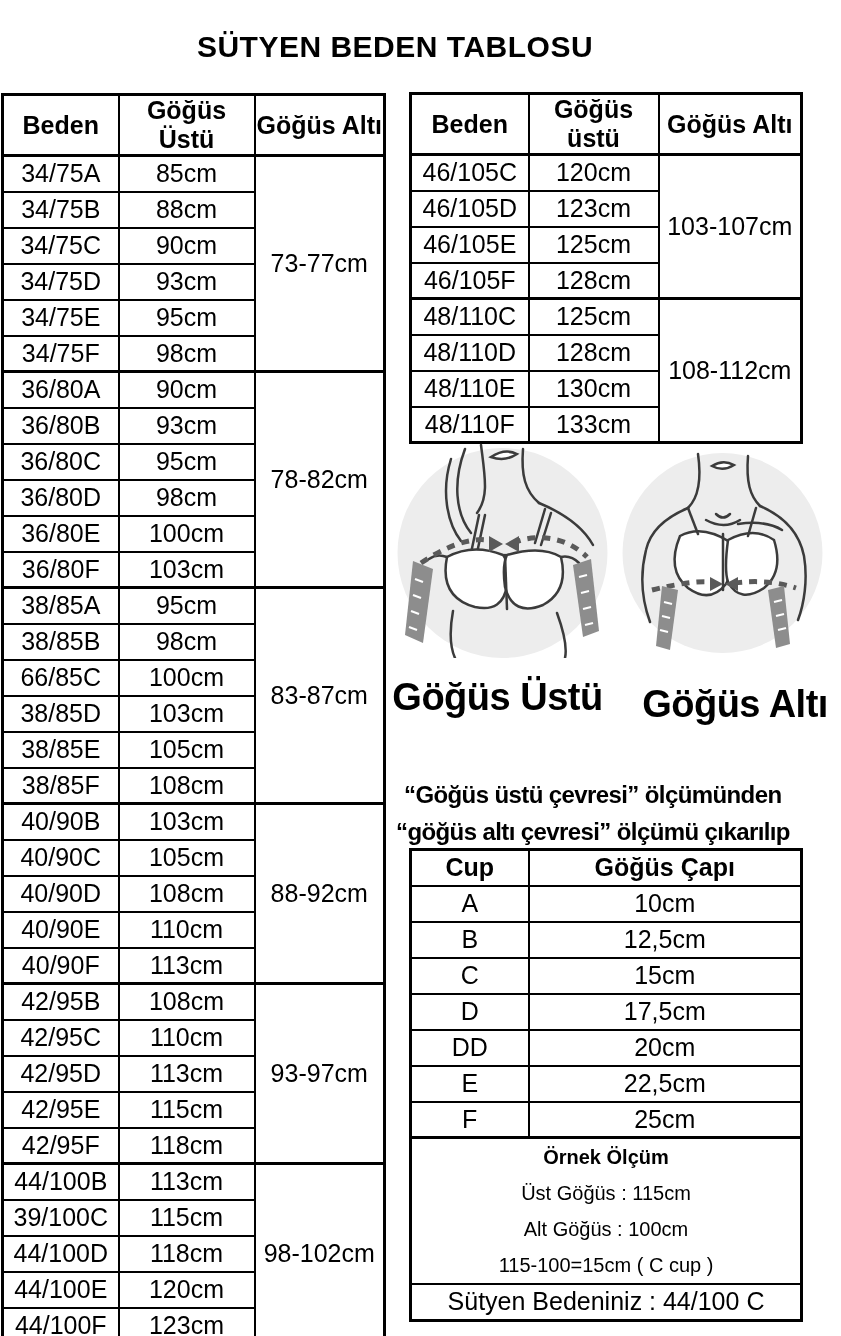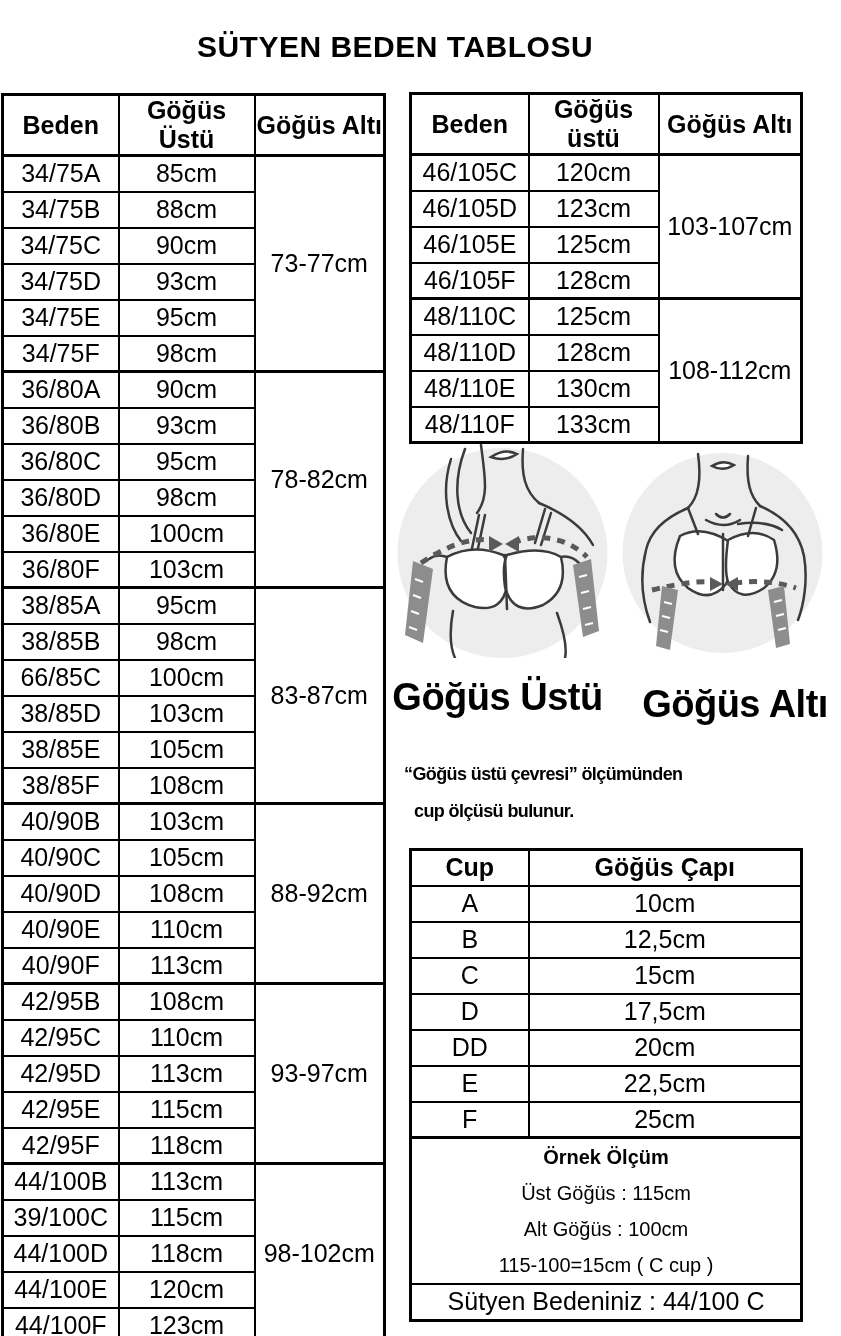--- a/index.html
+++ b/index.html
@@ -31,22 +31,22 @@
   #illus-left{left:395px;top:443px;}
   #illus-right{left:620px;top:450px;}
   .illus-label{
     position:absolute;font-weight:bold;font-size:38px;text-align:center;
     letter-spacing:-0.5px;white-space:nowrap;
   }
   #label-overbust{left:390px;top:676px;width:215px;}
   #label-underbust{left:630px;top:683px;width:210px;}
   
   .explanation{
-    position:absolute;left:396px;top:756px;width:430px;
-    font-weight:bold;font-size:18px;line-height:37px;letter-spacing:-0.6px;
+    position:absolute;left:396px;top:776px;width:430px;
+    font-weight:bold;font-size:24px;line-height:37px;letter-spacing:-0.6px;
   }
   .explanation div{white-space:nowrap;}
   .exp-l1{padding-left:8px;}
   .exp-l3{padding-left:18px;}
   
   #cup-table{left:409px;top:848px;width:391px;}
   #cup-table thead tr,#cup-table tbody tr{height:36px;}
   #cup-table th{font-weight:bold;font-size:25px;}
   #cup-table td{font-size:25px;}
   .example-cell{height:144px;border-top:3px solid #000;}
@@ -343,20 +343,21 @@
       </g>
     </g>
   </svg>
 </div>
 
 <div class="illus-label" id="label-overbust">Göğüs Üstü</div>
 <div class="illus-label" id="label-underbust">Göğüs Altı</div>
 
 <div class="explanation">
   <div class="exp-l1">“Göğüs üstü çevresi” ölçümünden</div>
+  <div class="exp-l2">“göğüs altı çevresi” ölçümü çıkarılıp</div>
   <div class="exp-l3">cup ölçüsü bulunur.</div>
 </div>
 
 <table id="cup-table">
   <colgroup>
       <col style="width:118px">
       <col style="width:273px">
     </colgroup>
   <thead>
     <tr>

